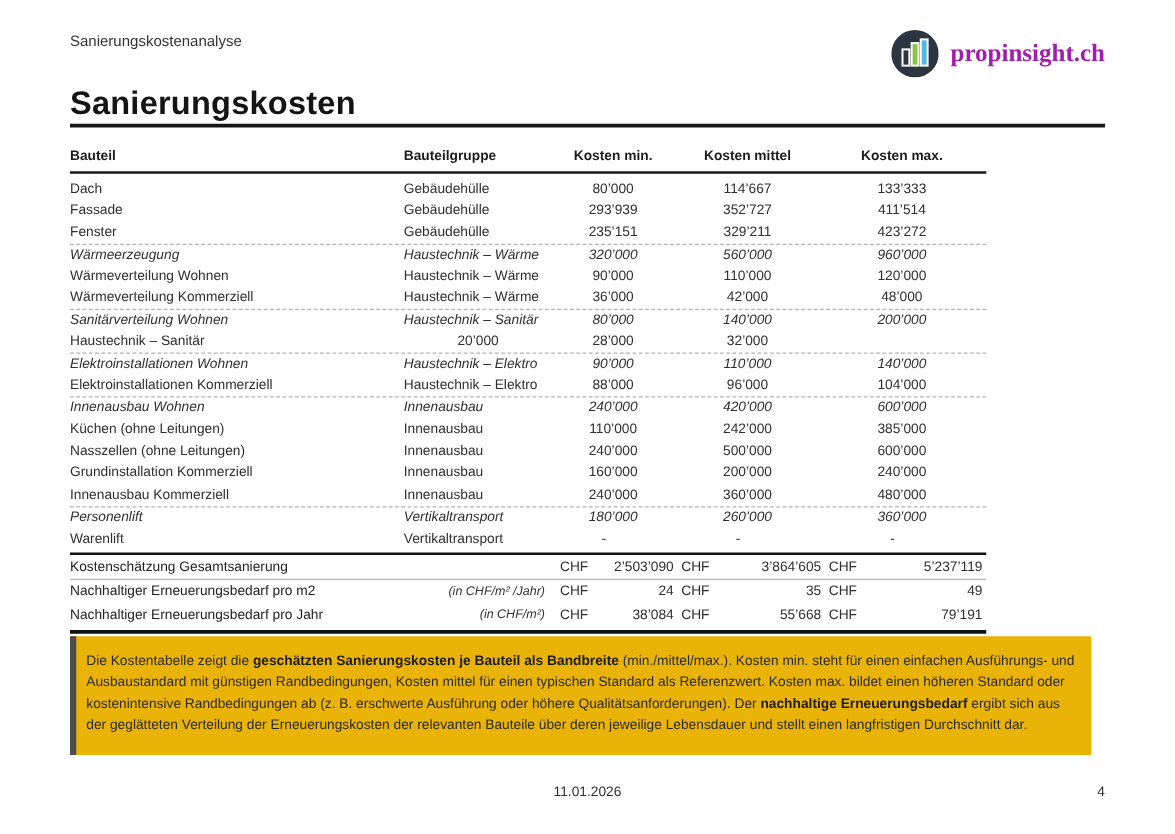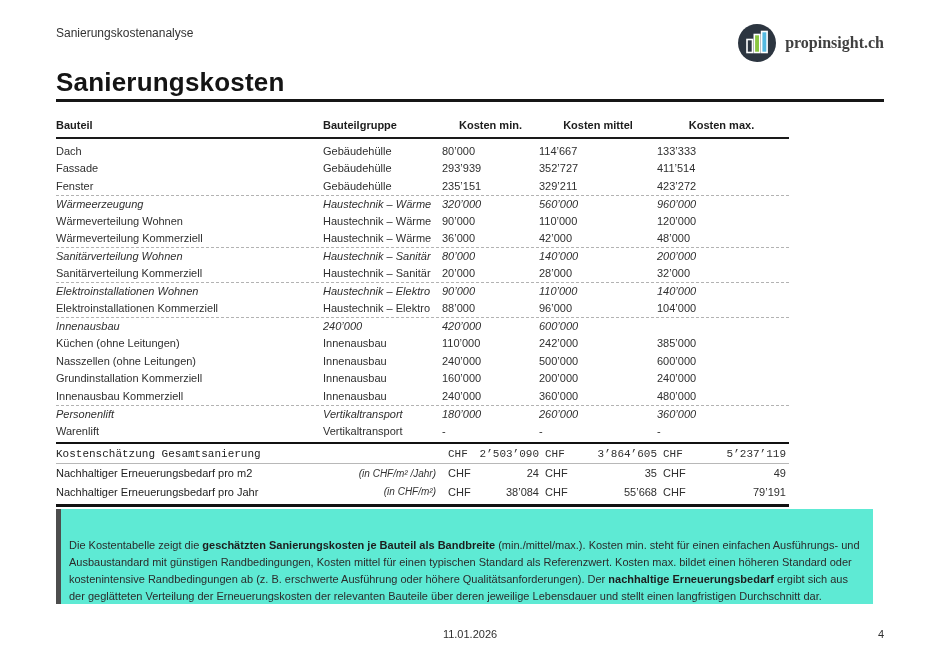--- a/index.html
+++ b/index.html
@@ -14,21 +14,21 @@
   .meta-label {
     position:absolute; left:56px; top:26px;
     font-size:12px; color:#333;
   }
   .logo {
     position:absolute; right:56px; top:24px;
     display:flex; align-items:center; gap:9px;
   }
   .logo-text {
     font-family:"Liberation Serif", serif;
-    font-weight:bold; font-size:16px; color:#404040;
+    font-weight:bold; font-size:20px; color:#a21caf;
   }
   .page-title {
     position:absolute; left:56px; top:67px;
     font-size:26px; font-weight:bold; color:#141414;
     letter-spacing:0.2px;
   }
   .title-rule {
     position:absolute; left:56px; right:56px; top:99px;
     height:3px; background:#161616;
   }
@@ -42,48 +42,48 @@
     padding-bottom:6px;
     border-bottom:2px solid #1a1a1a;
   }
   .thead .h-num { text-align:center; }
   .tbody { padding-top:3px; }
   .trow {
     display:grid; grid-template-columns:267px 119px 97px 118px 129px;
     height:17.5px; align-items:center;
   }
   .trow.sep { border-top:1px dashed #b3b3b3;font-style:italic; }
-  .cell-num { text-align:left; }
+  .cell-num { text-align:center; }
   .cell-num.dash { padding-right:15px; }
   .tsummary {
     margin-top:2px;
     border-top:2px solid #111;
     border-bottom:3px solid #111;
     padding:2px 0 3px;
   }
   .srow {
     display:grid; grid-template-columns:267px 119px 97px 118px 129px;
     height:18.5px; align-items:center;
   }
-  .srow:first-child { border-bottom:1px solid #b8b8b8;font-family:Liberation Mono, monospace; }
+  .srow:first-child { border-bottom:1px solid #b8b8b8; }
   .slabel { color:#222; }
   .note {
     text-align:right; font-style:italic; font-size:10px; color:#333;
     padding-right:6px; white-space:nowrap;
   }
   .scell {
     display:flex; justify-content:space-between; align-items:baseline;
     padding-left:6px;
   }
   .info-box {
     position:absolute; left:56px; right:67px; top:509px;
     height:95px;
-    background:#5eead4;
+    background:#eab308;
     border-left:5px solid #4d4d4d;
-    padding:28px 12px 12px 8px;
+    padding:12px 12px 12px 8px;
     font-size:11px; line-height:17px; color:#2b2b2b;
   }
   .info-box b { color:#1d1d1d; }
   .footer-date {
     position:absolute; left:0; right:0; top:628px;
     text-align:center; font-size:11px; color:#2f2f2f;
   }
   .footer-page {
     position:absolute; right:56px; top:628px;
     font-size:11px; color:#2f2f2f;
@@ -160,41 +160,41 @@
         <div class="cell-num">48’000</div>
       </div>
       <div class="trow sep">
         <div class="">Sanitärverteilung Wohnen</div>
         <div class="">Haustechnik – Sanitär</div>
         <div class="cell-num">80’000</div>
         <div class="cell-num">140’000</div>
         <div class="cell-num">200’000</div>
       </div>
       <div class="trow">
-        <div class="">Sanitärverteilung Kommerziell</div>
         <div class="">Haustechnik – Sanitär</div>
         <div class="cell-num">20’000</div>
         <div class="cell-num">28’000</div>
         <div class="cell-num">32’000</div>
       </div>
       <div class="trow sep">
         <div class="">Elektroinstallationen Wohnen</div>
         <div class="">Haustechnik – Elektro</div>
         <div class="cell-num">90’000</div>
         <div class="cell-num">110’000</div>
         <div class="cell-num">140’000</div>
       </div>
       <div class="trow">
         <div class="">Elektroinstallationen Kommerziell</div>
         <div class="">Haustechnik – Elektro</div>
         <div class="cell-num">88’000</div>
         <div class="cell-num">96’000</div>
         <div class="cell-num">104’000</div>
       </div>
       <div class="trow sep">
+        <div class="">Innenausbau Wohnen</div>
         <div class="">Innenausbau</div>
         <div class="cell-num">240’000</div>
         <div class="cell-num">420’000</div>
         <div class="cell-num">600’000</div>
       </div>
       <div class="trow">
         <div class="">Küchen (ohne Leitungen)</div>
         <div class="">Innenausbau</div>
         <div class="cell-num">110’000</div>
         <div class="cell-num">242’000</div>

